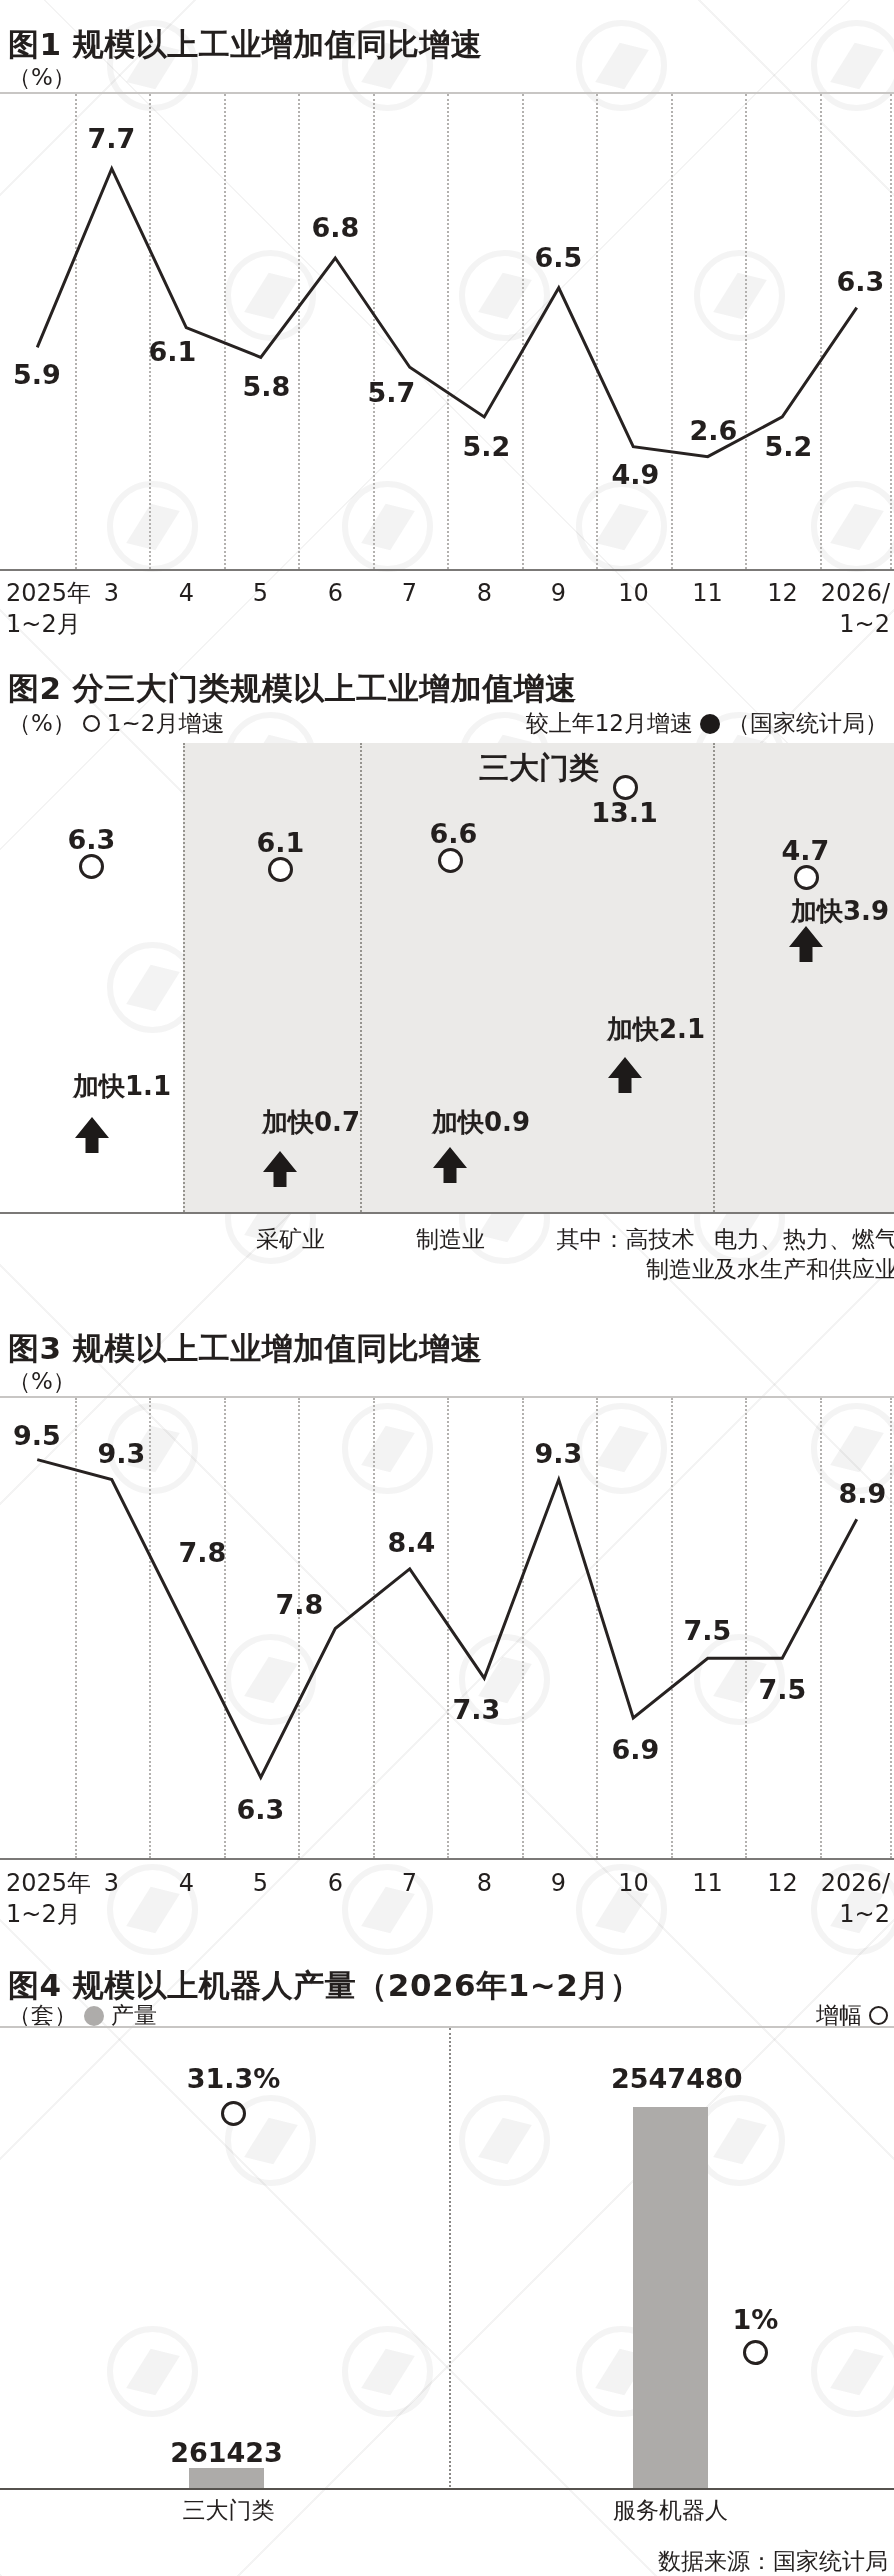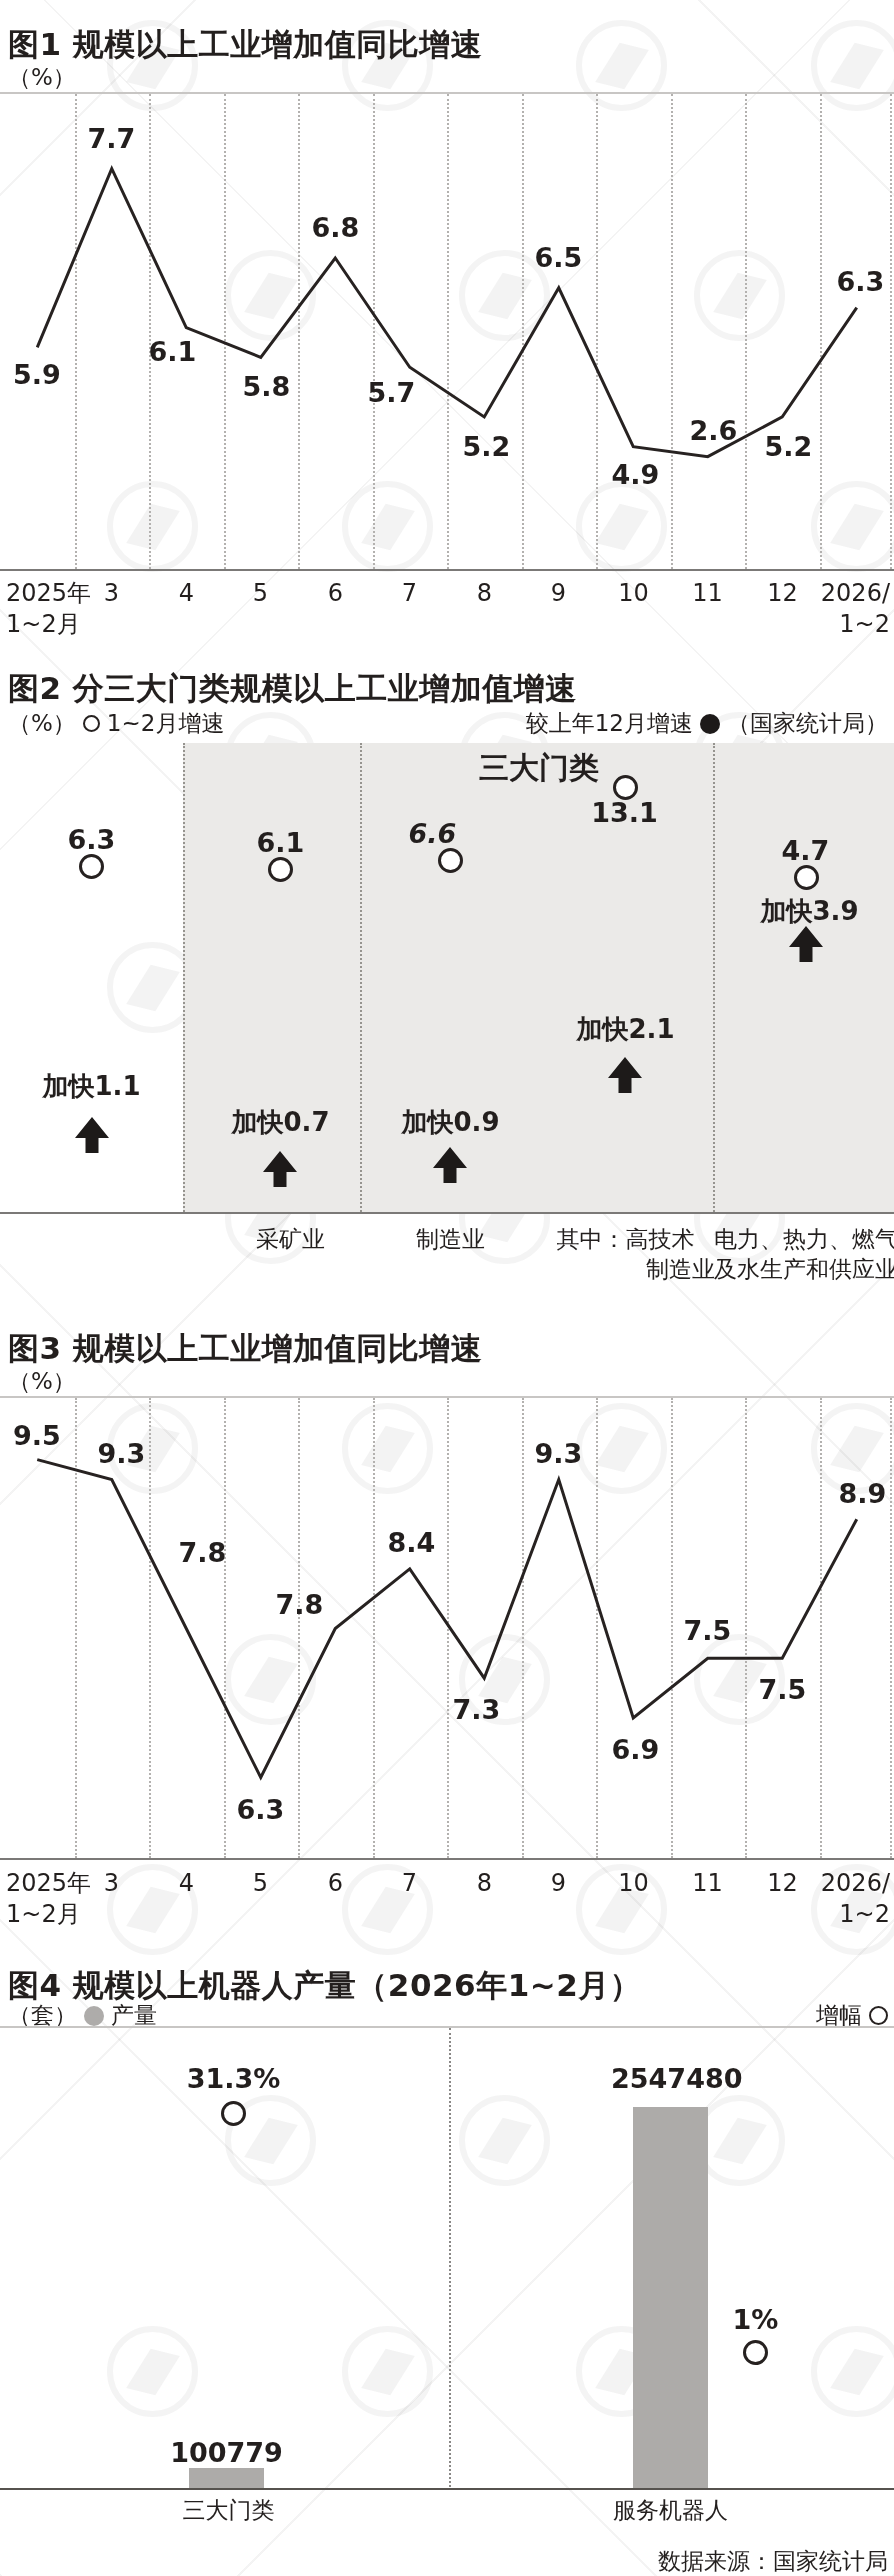--- a/index.html
+++ b/index.html
@@ -12,21 +12,21 @@
   .axisline{left:0;width:894px;height:2px;background:#7b7977;}
   .axisline.dark{background:#56524e;}
   .gridline{width:0;border-left:2px dotted #b3b1af;}
   .dashv{width:0;border-left:2px dotted #96948f;}
   .num{font-size:27px;font-weight:700;text-align:center;width:89px;white-space:nowrap;}
   .xlab{font-size:24px;text-align:center;width:89px;line-height:1.28;}
   .xlab.left{text-align:left;}
   .xlab.right{text-align:right;}
   .cat{font-size:23px;line-height:1.32;text-align:center;}
   .cat .r2{text-align:inherit;}
-  .kuai{font-size:26px;font-weight:700;text-align:center;width:159px;white-space:nowrap;}
+  .kuai{font-size:26px;font-weight:700;text-align:right;width:159px;white-space:nowrap;}
   .ring{box-sizing:border-box;width:25px;height:25px;border:3px solid #262120;border-radius:50%;background:#fff;}
   .band{background:#ebeae8;}
   .band-label{font-size:30px;font-weight:700;white-space:nowrap;}
   .legend{font-size:23px;white-space:nowrap;display:flex;align-items:center;gap:7px;}
   .dot{display:inline-block;border-radius:50%;box-sizing:border-box;}
   .dot.open-sm{width:17px;height:17px;border:2.5px solid #262120;background:#fff;}
   .dot.open{width:19px;height:19px;border:2.5px solid #262120;background:#fff;}
   .dot.black{width:20px;height:20px;background:#1d1a19;}
   .dot.gray{width:20px;height:20px;background:#aeacaa;}
   .bar{background:#adaba9;}
@@ -270,21 +270,21 @@
         </svg>
         <div class="num" style="left: 236px; top: 827px; position: absolute;">6.1</div>
         <div class="ring" style="left: 268px; top: 857px; position: absolute;"></div>
         <div class="kuai" style="left: 201px; top: 1105px; position: absolute;">加快0.7</div>
         <svg width="34" height="36" style="position: absolute; left: 263px; top: 1151px;" viewBox="0 0 34 36">
           <path d="M17 0 L34 21 L23.5 21 L23.5 36 L10.5 36 L10.5 21 L0 21 Z" fill="#1d1a19"></path>
         </svg>
         <div class="cat" style="left: 216px; top: 1224px; width: 149px; position: absolute;">
           <div>采矿业</div>
         </div>
-        <div class="num" style="left: 388px; top: 818px; position: absolute; font-style: italic;">6.6</div>
+        <div class="num" style="left: 409px; top: 818px; position: absolute;">6.6</div>
         <div class="ring" style="left: 438px; top: 848px; position: absolute;"></div>
         <div class="kuai" style="left: 371px; top: 1105px; position: absolute;">加快0.9</div>
         <svg width="34" height="36" style="position: absolute; left: 433px; top: 1147px;" viewBox="0 0 34 36">
           <path d="M17 0 L34 21 L23.5 21 L23.5 36 L10.5 36 L10.5 21 L0 21 Z" fill="#1d1a19"></path>
         </svg>
         <div class="cat" style="left: 376px; top: 1224px; width: 149px; position: absolute;">
           <div>制造业</div>
         </div>
         <div class="num" style="left: 580px; top: 797px; position: absolute;">13.1</div>
         <div class="ring" style="left: 613px; top: 775px; position: absolute;"></div>
@@ -394,21 +394,21 @@
     </div>
     <div class="legend abs" style="right:6px;top:2000px;">
       <span>增幅</span>
         <span class="dot open"></span>
     </div>
     <div class="topline abs" style="top:2026px;"></div>
     <div class="dashv abs" style="left:449px;top:2028px;height:459px;border-left-color:#8a8886;"></div>
     <div class="axisline dark abs" style="top:2488px;"></div>
     <div id="fig4Body" class="abs" style="left:0;top:0;width:894px;height:2576px;">
         <div class="bar" style="left: 189px; top: 2468px; width: 75px; height: 20px; position: absolute;"></div>
-        <div class="num" style="left: 167px; top: 2437px; width: 119px; position: absolute;">100779</div>
+        <div class="num" style="left: 167px; top: 2437px; width: 119px; position: absolute;">261423</div>
         <div class="num" style="left: 174px; top: 2063px; width: 119px; position: absolute;">31.3%</div>
         <div class="ring" style="left: 221px; top: 2101px; position: absolute;"></div>
         <div class="cat" style="left: 129px; top: 2495px; width: 199px; position: absolute;">三大门类</div>
         <div class="bar" style="left: 633px; top: 2107px; width: 75px; height: 381px; position: absolute;"></div>
         <div class="num" style="left: 611px; top: 2063px; width: 119px; position: absolute;">2547480</div>
         <div class="num" style="left: 696px; top: 2304px; width: 119px; position: absolute;">1%</div>
         <div class="ring" style="left: 743px; top: 2340px; position: absolute;"></div>
         <div class="cat" style="left: 571px; top: 2495px; width: 199px; position: absolute;">服务机器人</div>
       </div>
   </section>

